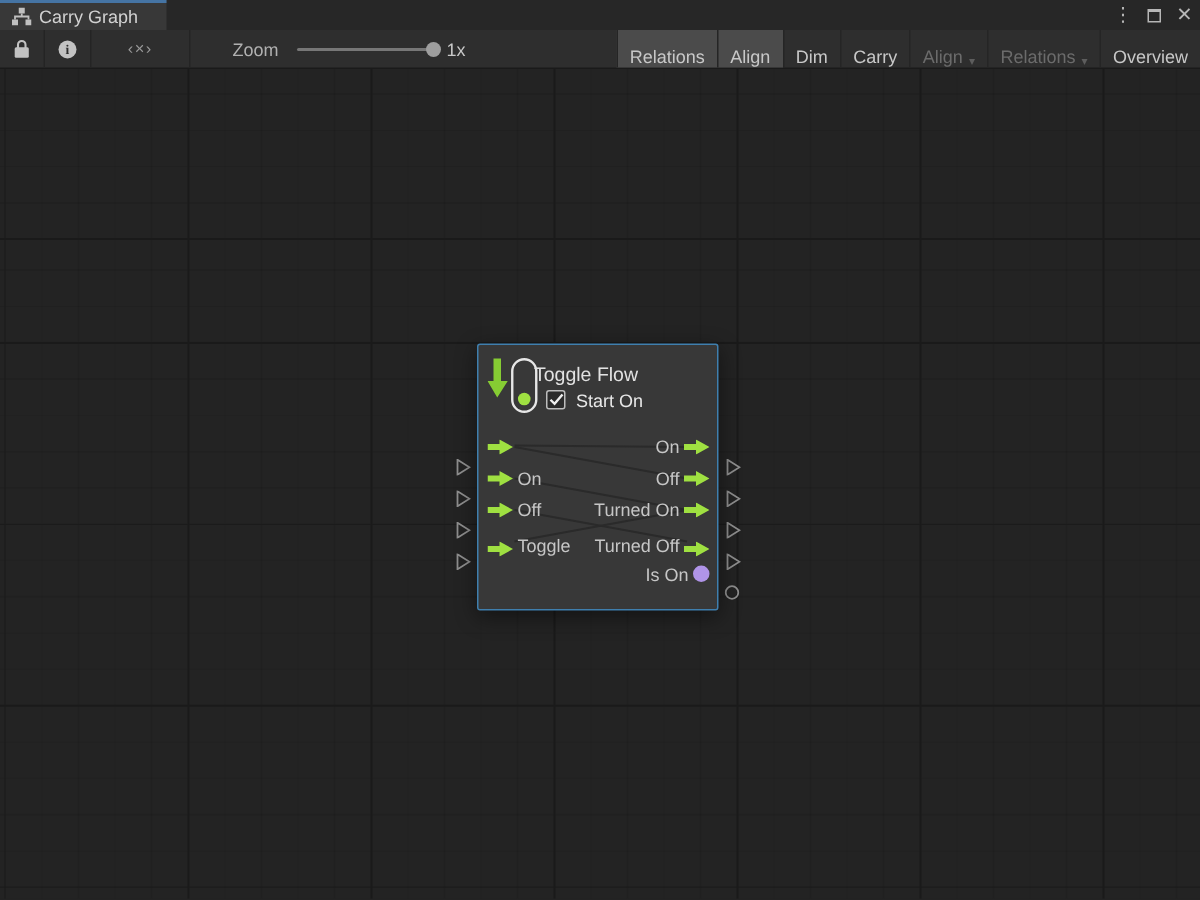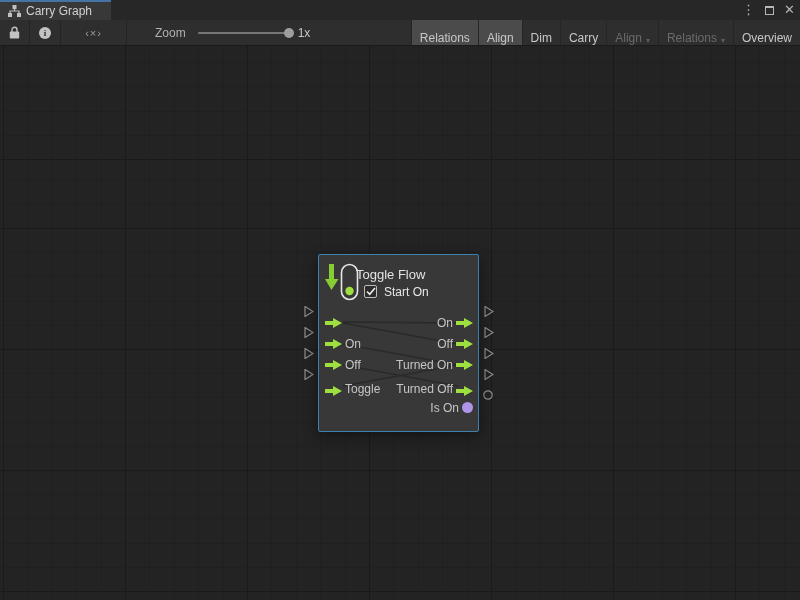--- a/index.html
+++ b/index.html
@@ -46,21 +46,21 @@
   
   .canvas { position:relative; width:800px; height:553px; background-color:#232323;
     background-image:
       repeating-linear-gradient(90deg, #1a1a1a 0 1px, transparent 1px 122px),
       repeating-linear-gradient(0deg,  #1a1a1a 0 1px, transparent 1px 121px),
       repeating-linear-gradient(90deg, rgba(0,0,0,0.08) 0 1px, transparent 1px 24.4px),
       repeating-linear-gradient(0deg,  rgba(0,0,0,0.08) 0 1px, transparent 1px 24.2px);
     background-position: 3px 114px, 3px 114px, 3px 114px, 16.8px 114px; }
 
   
-  .node { position:absolute; left:318px; top:208px; width:161px; height:178px;
+  .node { position:absolute; left:318px; top:183px; width:161px; height:178px;
     background:#383838; border:1px solid #3f7fae; border-radius:2px;
     box-shadow:0 4px 14px rgba(0,0,0,0.45); }
   .node-relations { position:absolute; left:0; top:0; z-index:0; }
   .node-header { position:absolute; left:6px; top:8px; display:flex; z-index:1; }
   .node-title { position:absolute; left:37px; top:12px; font-size:13px; color:#e2e2e2;
     white-space:nowrap; z-index:1; }
   .node-checkrow { position:absolute; left:45px; top:30px; display:flex; align-items:flex-start;
     gap:7px; z-index:1; }
   .checkbox { width:13px; height:13px; background:#2b2b2b; border:1px solid #bdbdbd;
     border-radius:2px; display:flex; align-items:center; justify-content:center; }

